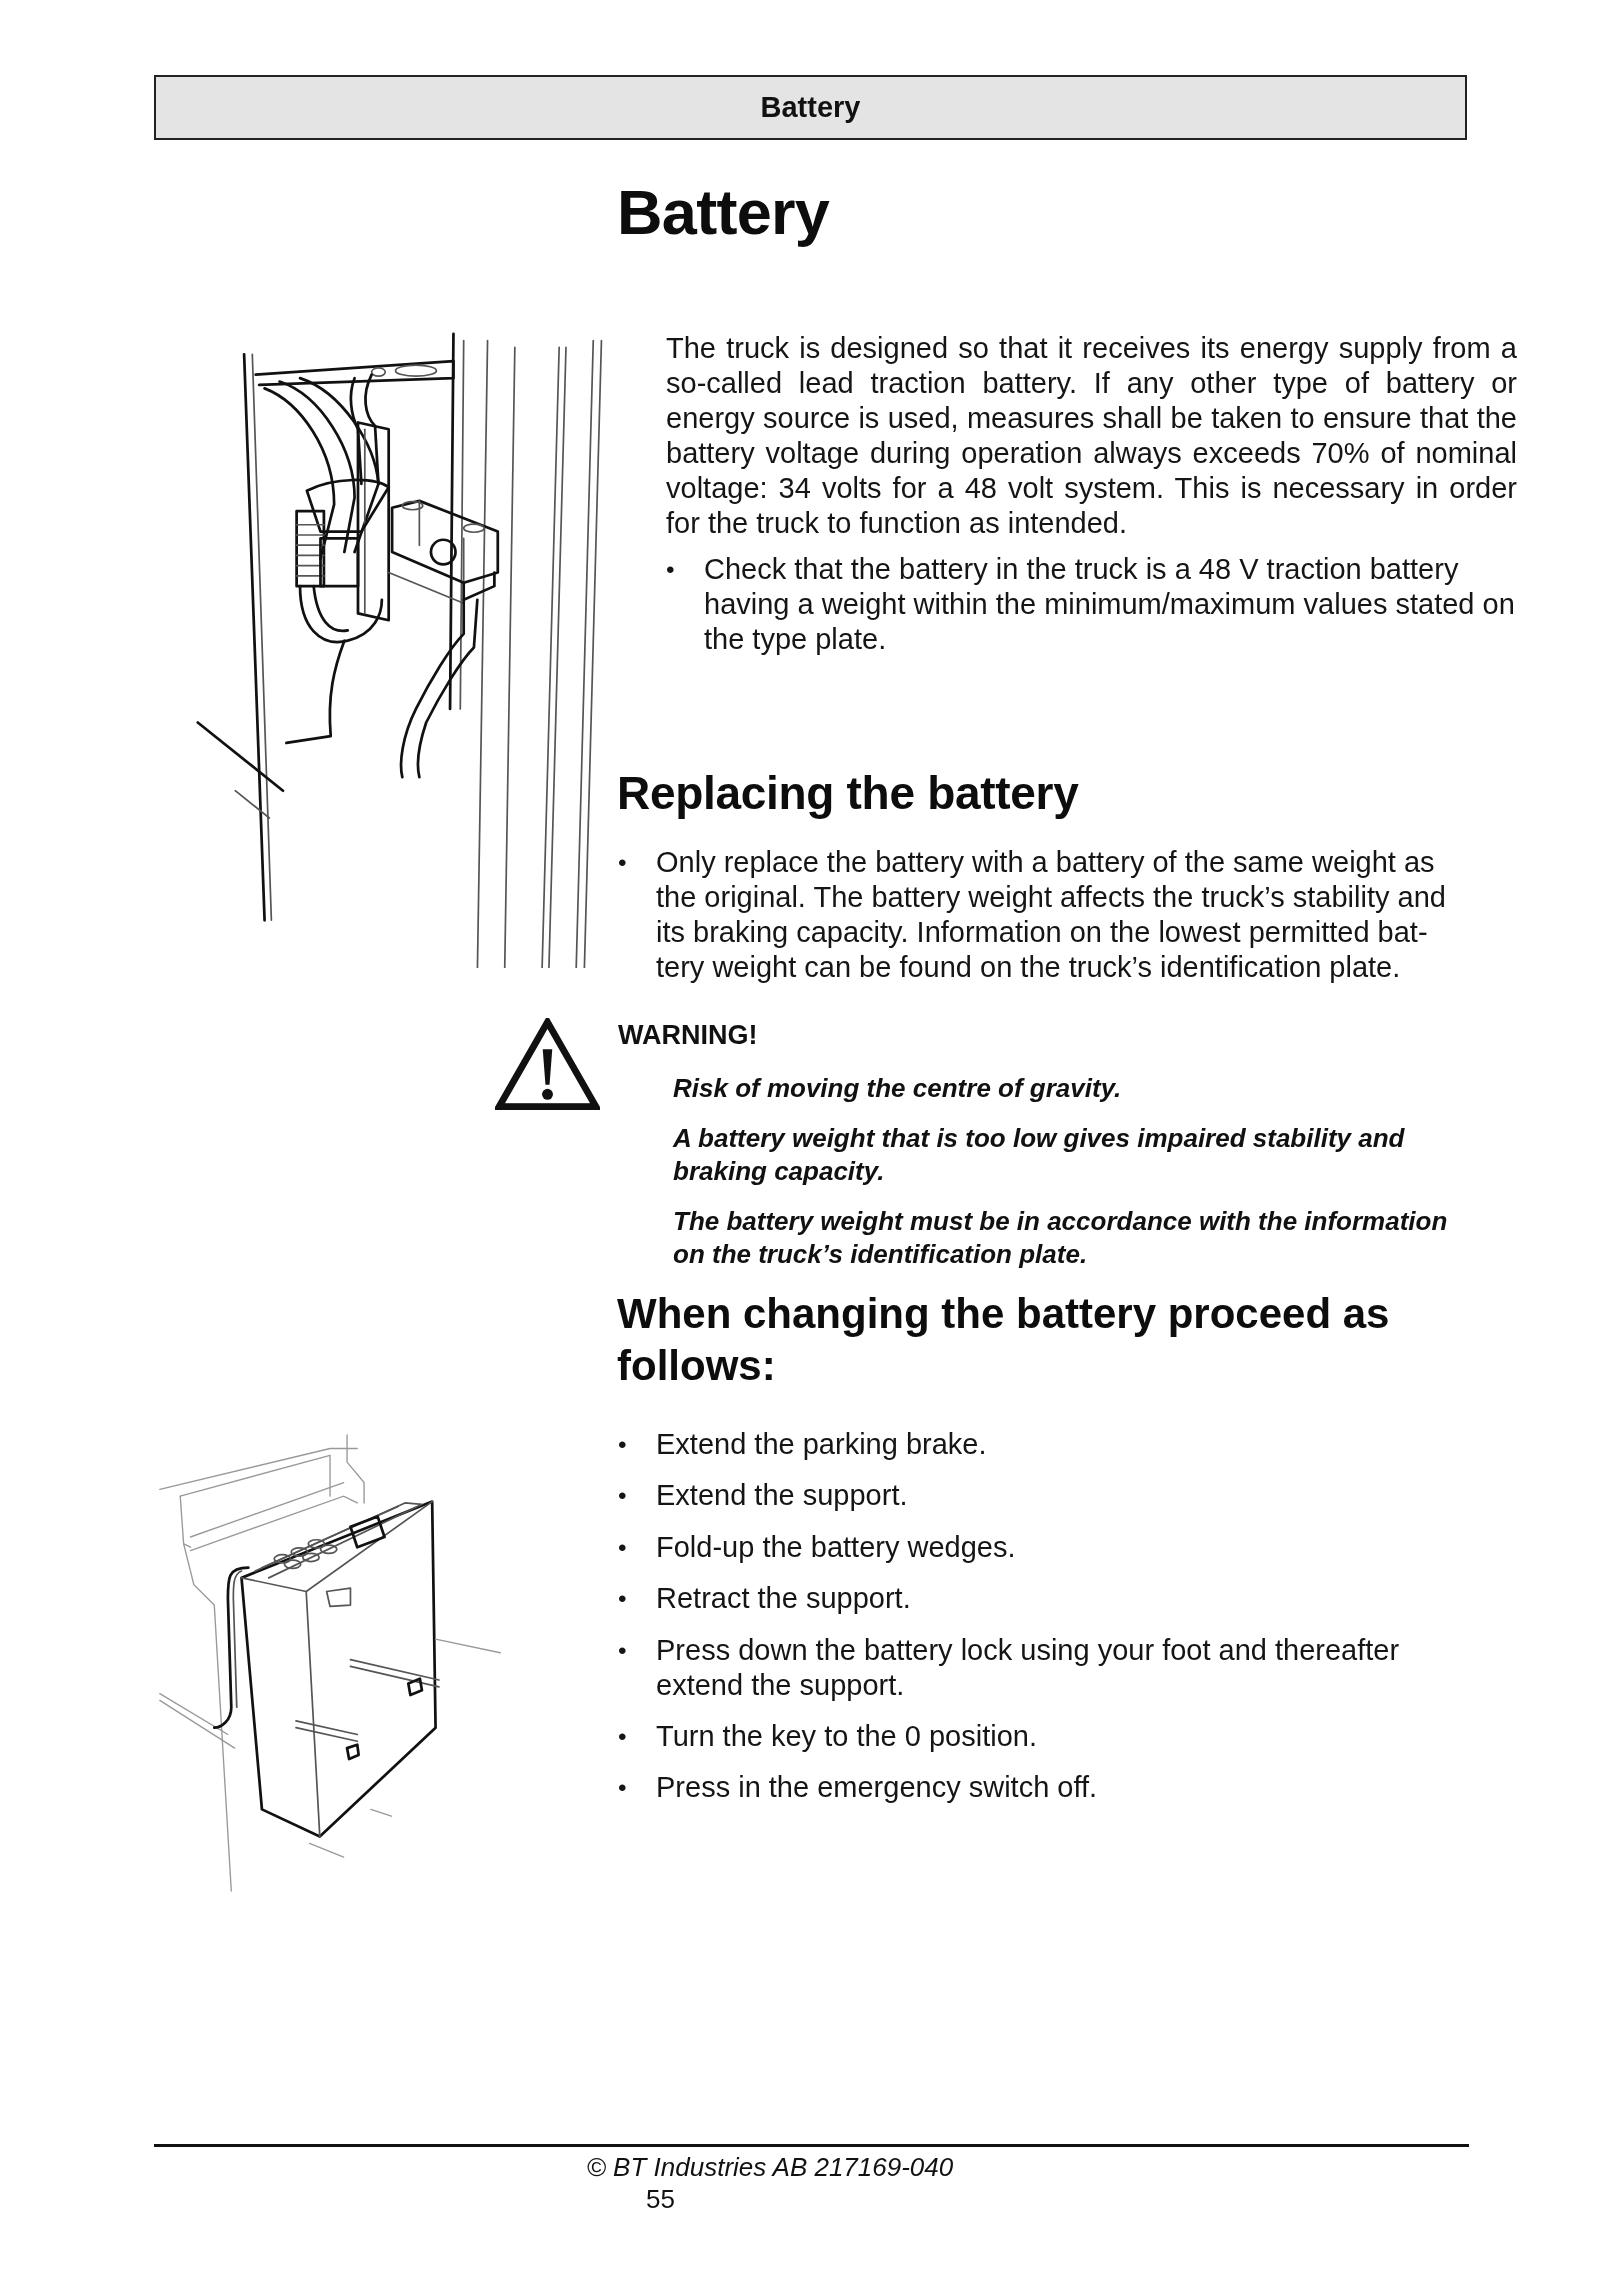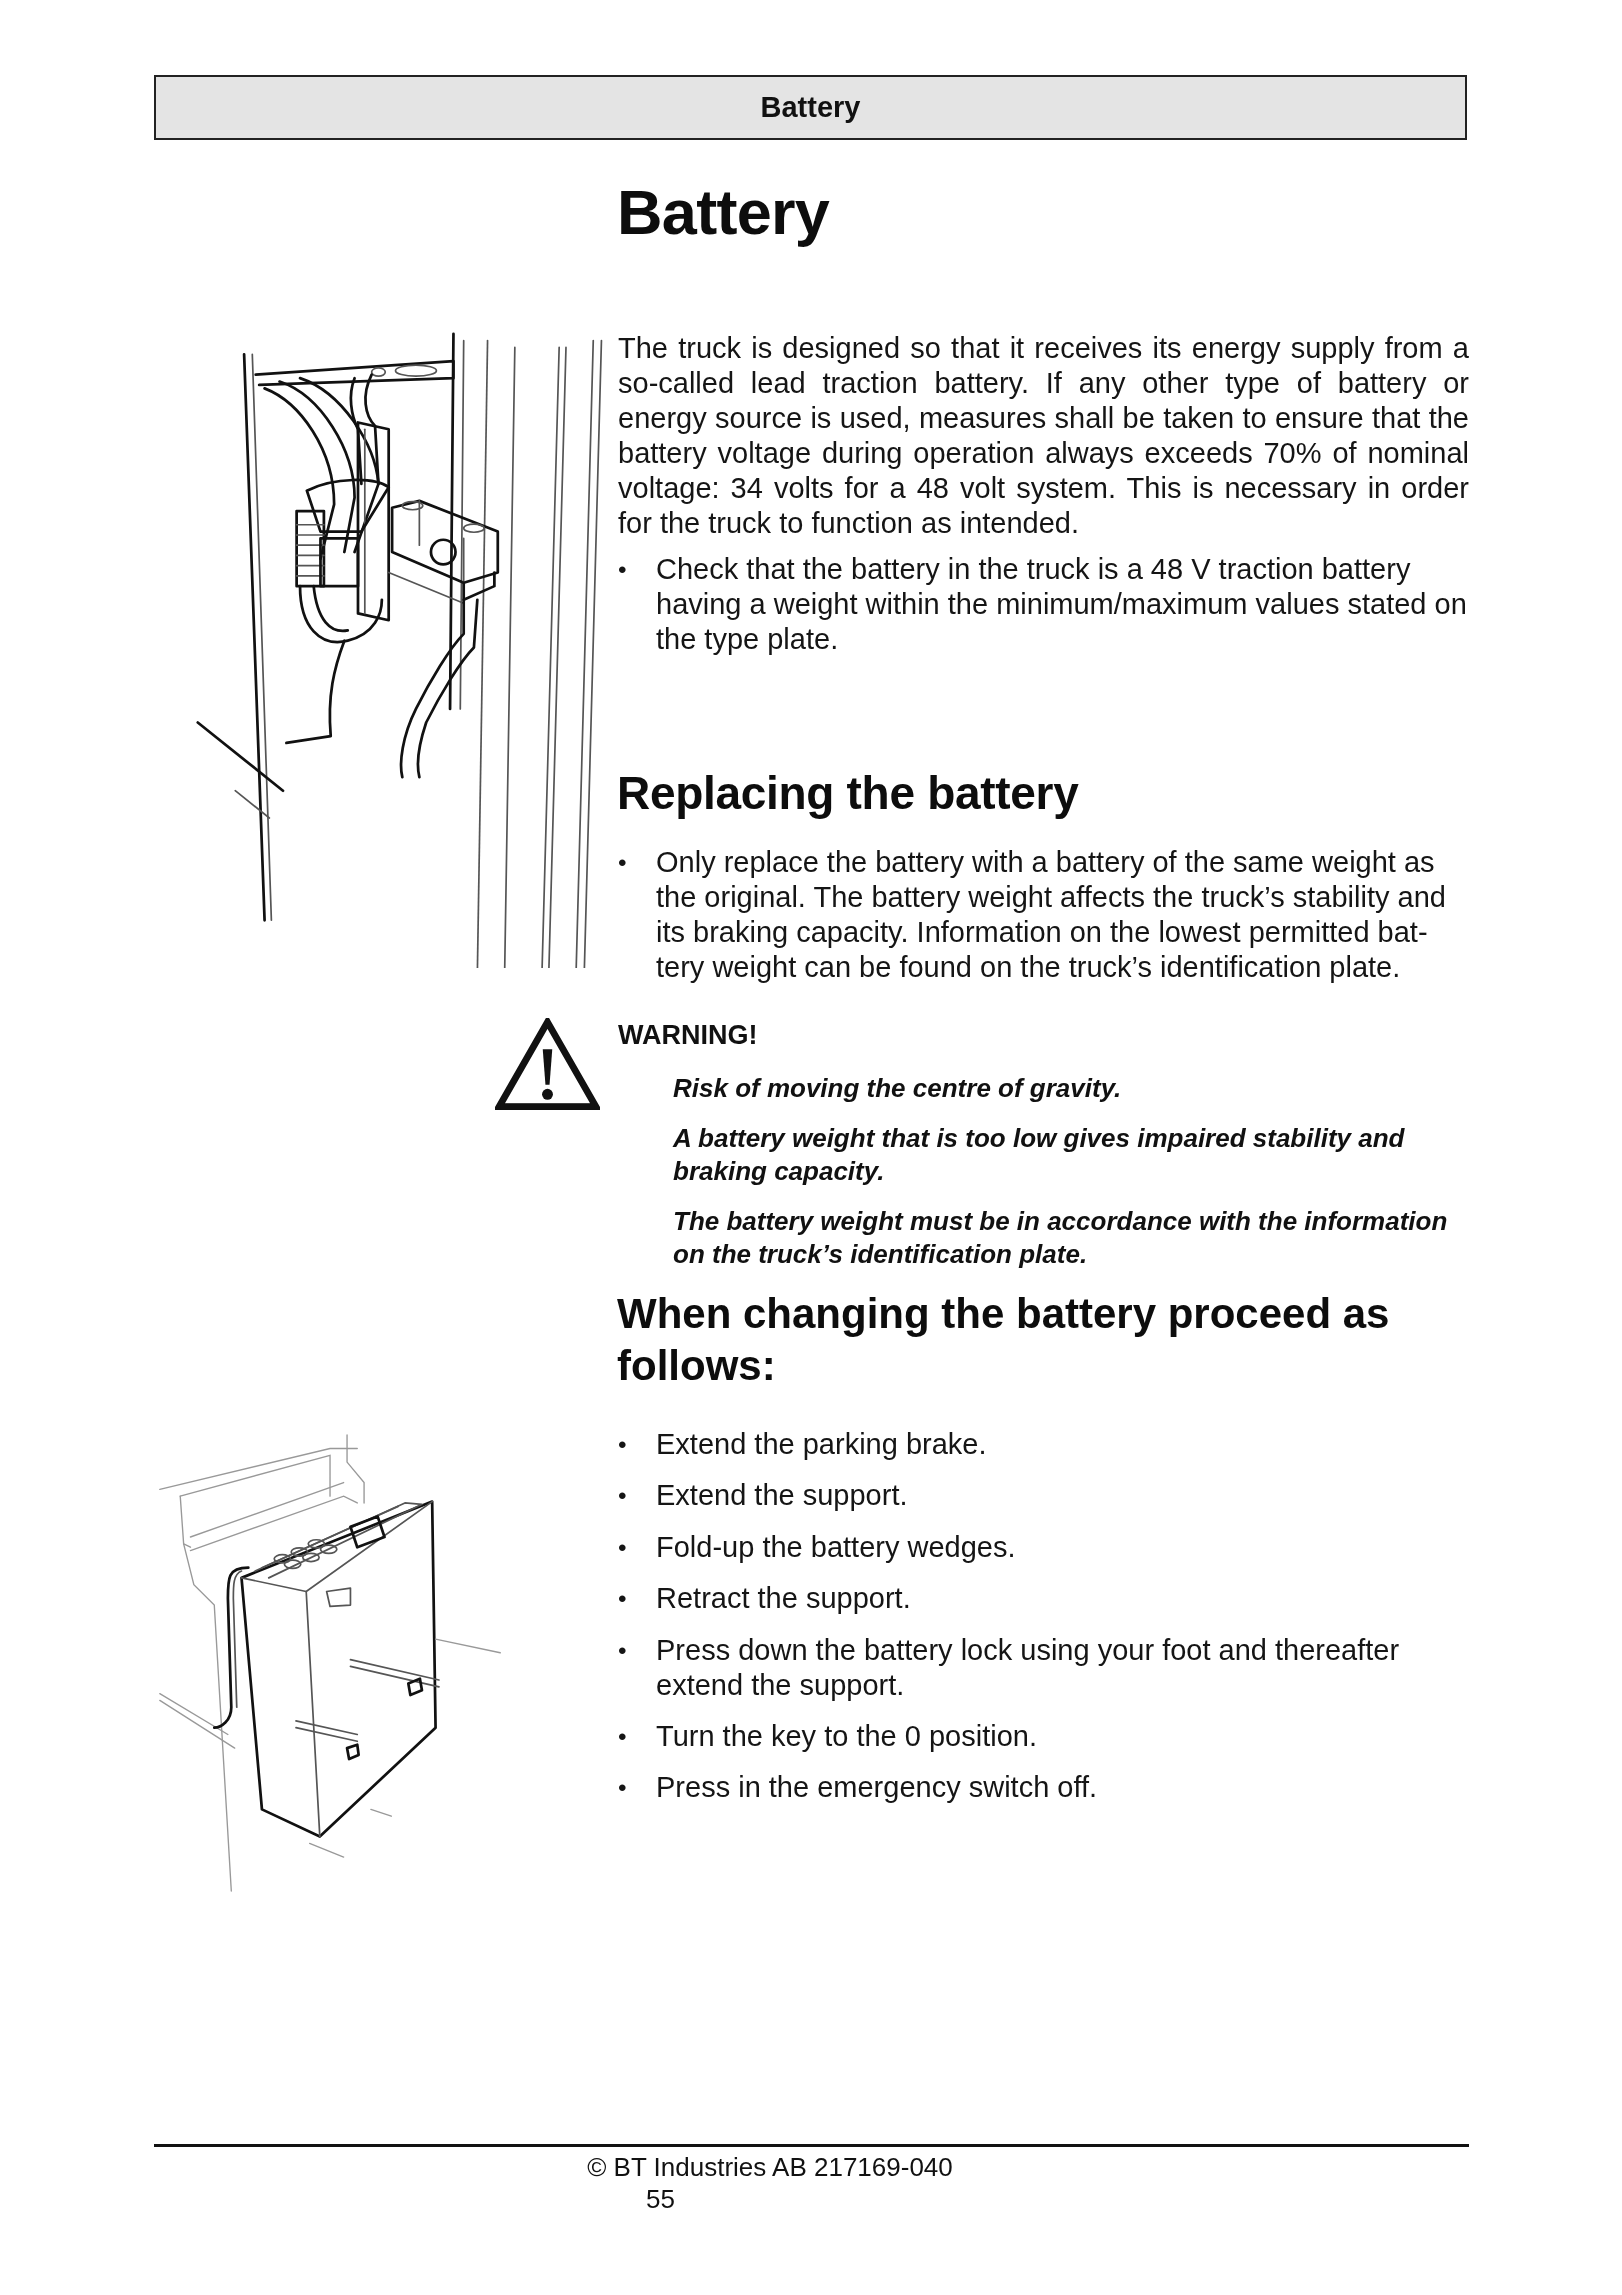--- a/index.html
+++ b/index.html
@@ -50,21 +50,21 @@
   }
   .warn-body div { margin: 17px; }
   .steps li { margin-bottom: 16.4px; }
   .footer-rule {
     position: absolute; left: 154px; top: 2144px; width: 1315px; height: 3.4px; background: #111;
   }
   .footer-copy {
     position: absolute; left: 0; width: 1622px; top: 2152px; text-align: center;
     font-size: 26px; color: #111;
   }
-  .footer-copy span { display: inline-block; margin-left: -82px; }
+  .footer-copy span { display: inline-block; margin-left: -82px; font-style: italic; }
   .footer-page {
     position: absolute; left: 0; width: 1416px; top: 2184px; text-align: center;
     font-size: 26px; color: #111;
   }
   .footer-page span { display: inline-block; margin-left: -95px; }
   .illus { position: absolute; }
   svg .ln { fill: none; stroke: #111; stroke-width: 4; stroke-linecap: round; stroke-linejoin: round; }
   svg .lt { fill: none; stroke: #555; stroke-width: 2.5; stroke-linecap: round; stroke-linejoin: round; }
   svg .lg { fill: none; stroke: #999; stroke-width: 2; stroke-linecap: round; }
 </style>
@@ -120,21 +120,21 @@
   <path class="ln" d="M410 375 L410 400 L455 380 L455 360"></path>
 
   <path class="ln" d="M235 460 C220 500 210 540 215 600 L150 610"></path>
   <path class="ln" d="M410 400 L410 450 C390 470 360 520 340 560 C320 600 315 640 320 660"></path>
   <path class="ln" d="M430 400 L425 470 C405 490 375 540 355 580 C345 610 340 640 345 660"></path>
 
   <path class="ln" d="M20 580 L145 680"></path>
   <path class="lt" d="M75 680 L125 720"></path>
 </svg>
 
-<div class="col" style="top:331px;">
+<div class="col" style="top:331px;margin-left:48px;">
   <p class="p">The truck is designed so that it receives its energy supply from a so-called lead traction battery. If any other type of battery or energy source is used, measures shall be taken to ensure that the battery voltage during operation always exceeds 70% of nominal voltage: 34 volts for a 48 volt system. This is necessary in order for the truck to function as intended.</p>
   <ul class="bullets" style="margin-top:11px;">
     <li>Check that the battery in the truck is a 48 V traction battery having a weight within the minimum/maximum values stated on the type plate.</li>
   </ul>
 </div>
 
 <h2 class="h2" style="top:766px;">Replacing the battery</h2>
 <div class="col" style="top:845px;">
   <ul class="bullets">
     <li>Only replace the battery with a battery of the same weight as the original. The battery weight affects the truck’s stability and its braking capacity. Information on the lowest permitted bat-tery weight can be found on the truck’s identification plate.</li>

